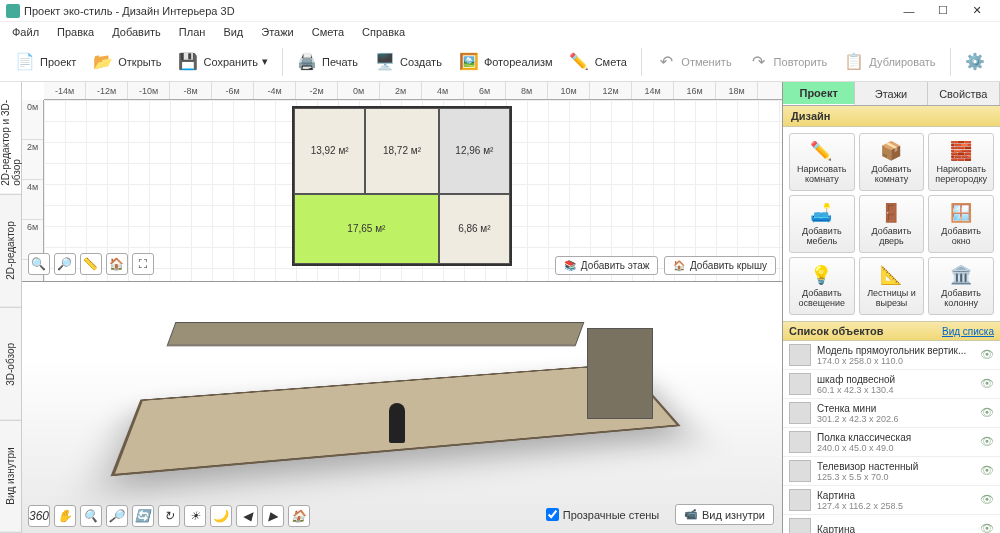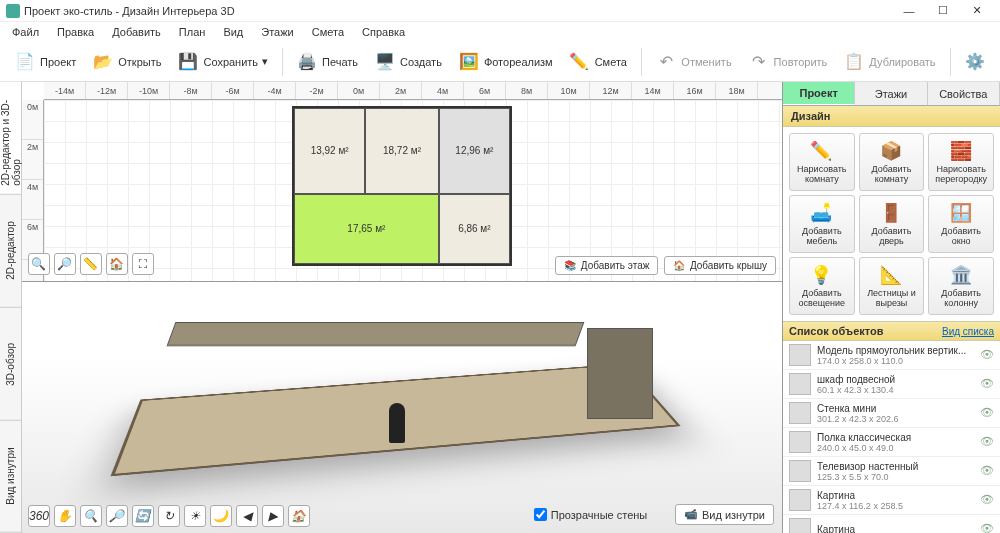--- a/index.html
+++ b/index.html
@@ -30,21 +30,21 @@
 .zoom2d { position: absolute; bottom: 6px; left: 6px; display: flex; gap: 4px; z-index: 3; }
 .zbtn { width: 22px; height: 22px; border: 1px solid #aaa; background: #fff; border-radius: 3px; display: flex; align-items: center; justify-content: center; cursor: pointer; font-size: 12px; }
 .addbtns { position: absolute; bottom: 6px; right: 6px; display: flex; gap: 6px; z-index: 3; }
 .addbtn { border: 1px solid #aaa; background: #fff; border-radius: 3px; padding: 3px 8px; display: flex; align-items: center; gap: 4px; cursor: pointer; font-size: 10px; }
 .pane3d { flex: 1; position: relative; background: linear-gradient(#fff 0%, #fff 30%, #e8e8e8 100%); overflow: hidden; }
 .render3d { position: absolute; top: 10px; left: 50px; right: 50px; bottom: 40px; }
 .floor3d { position: absolute; left: 10%; right: 10%; top: 30%; bottom: 10%; background: #c8b89a; transform: perspective(600px) rotateX(55deg) rotateZ(-8deg); border: 3px solid #6b5d4a; box-shadow: 0 20px 40px rgba(0,0,0,0.3); }
 .wall3d { position: absolute; background: #8a8270; border: 1px solid #555; }
 .person { position: absolute; left: 48%; top: 55%; width: 16px; height: 40px; background: #222; border-radius: 8px 8px 2px 2px; }
 .toolbar3d { position: absolute; bottom: 6px; left: 6px; display: flex; gap: 4px; font-style: italic; }
-.opt3d { position: absolute; bottom: 8px; right: 8px; display: flex; align-items: center; gap: 28px; font-size: 11px; }
+.opt3d { position: absolute; bottom: 8px; right: 8px; display: flex; align-items: center; gap: 16px; font-size: 11px; }
 .opt3d label { display: flex; align-items: center; gap: 4px; cursor: pointer; }
 .viewbtn { border: 1px solid #aaa; background: #fff; padding: 3px 8px; display: flex; align-items: center; gap: 4px; cursor: pointer; border-radius: 3px; }
 .rightpanel { width: 218px; border-left: 1px solid #999; display: flex; flex-direction: column; background: #fff; }
 .rtabs { display: flex; height: 24px; border-bottom: 1px solid #aaa; }
 .rtab { flex: 1; display: flex; align-items: center; justify-content: center; font-size: 11px; border-right: 1px solid #ccc; cursor: pointer; background: #f0f0f0; }
 .rtab.active { background: #86efac; border-bottom: 1px solid #fff; font-weight: 700; }
 .section-hdr { background: linear-gradient(#f8e8a8, #f0d878); padding: 4px 8px; font-weight: 600; font-size: 11px; border-bottom: 1px solid #cca; }
 .toolgrid { display: grid; grid-template-columns: repeat(3, 1fr); gap: 4px; padding: 6px; }
 .toolcard { border: 1px solid #ccc; border-radius: 3px; background: linear-gradient(#fdfdfd, #ececec); height: 58px; display: flex; flex-direction: column; align-items: center; justify-content: center; gap: 2px; cursor: pointer; font-size: 9px; text-align: center; padding: 2px; }
 .toolcard .cicon { font-size: 18px; }

